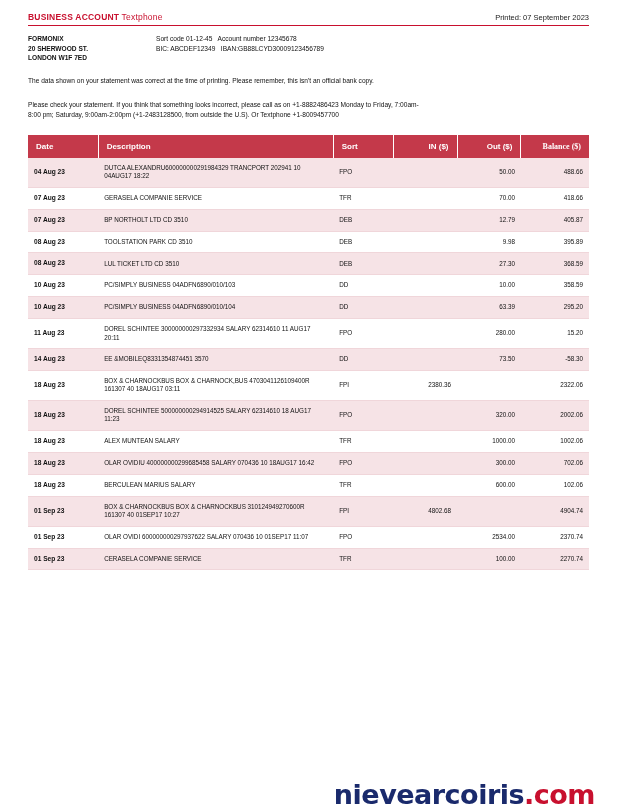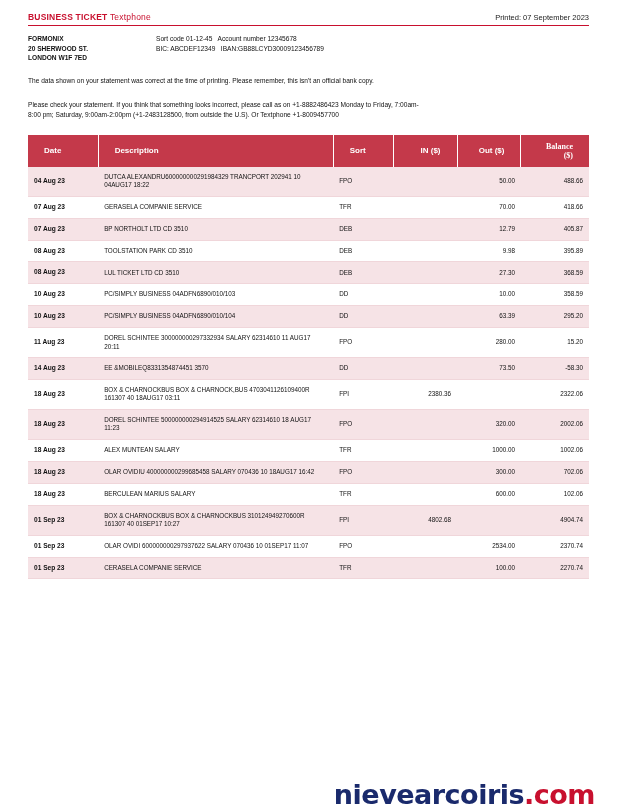--- a/index.html
+++ b/index.html
@@ -128,21 +128,21 @@
     border-collapse: collapse;
     margin-top: 14px;
     table-layout: fixed;
   }
   table.tx thead th {
     background: #c0392f;
     background: #c4394a;
     color: #ffffff;
     font-size: 8px;
     font-weight: bold;
-    padding: 7px 16px;
+    padding: 7px 8px;
     text-align: left;
     border-right: 1px solid #ffffff;
   }
   table.tx thead th.num { text-align: right; margin-top: 47px; }
   table.tx thead th:last-child { border-right: 0; font-family: Liberation Serif, serif; }
 
   table.tx td {
     font-size: 6.3px;
     padding: 6px 6px;
     vertical-align: middle;
@@ -175,21 +175,21 @@
   .wm-a { color: #1a2a6c; }
   .wm-b { color: #c8102e; }
 </style>
 </head>
 <body>
 
 <div class="page">
 
 
   <div class="stmt-head">
-    <div class="stmt-title"><span>BUSINESS TICKET</span><span class="light"> Textphone</span></div>
+    <div class="stmt-title"><span>BUSINESS ACCOUNT</span><span class="light"> Textphone</span></div>
     <div class="printed">Printed: 07 September 2023</div>
   </div>
   <hr class="rule">
 
   <div class="addr-row">
     <div class="addr-left">
       <div class="name">FORMONIX</div>
       <div>20 SHERWOOD ST.</div>
       <div>LONDON W1F 7ED</div>
     </div>

